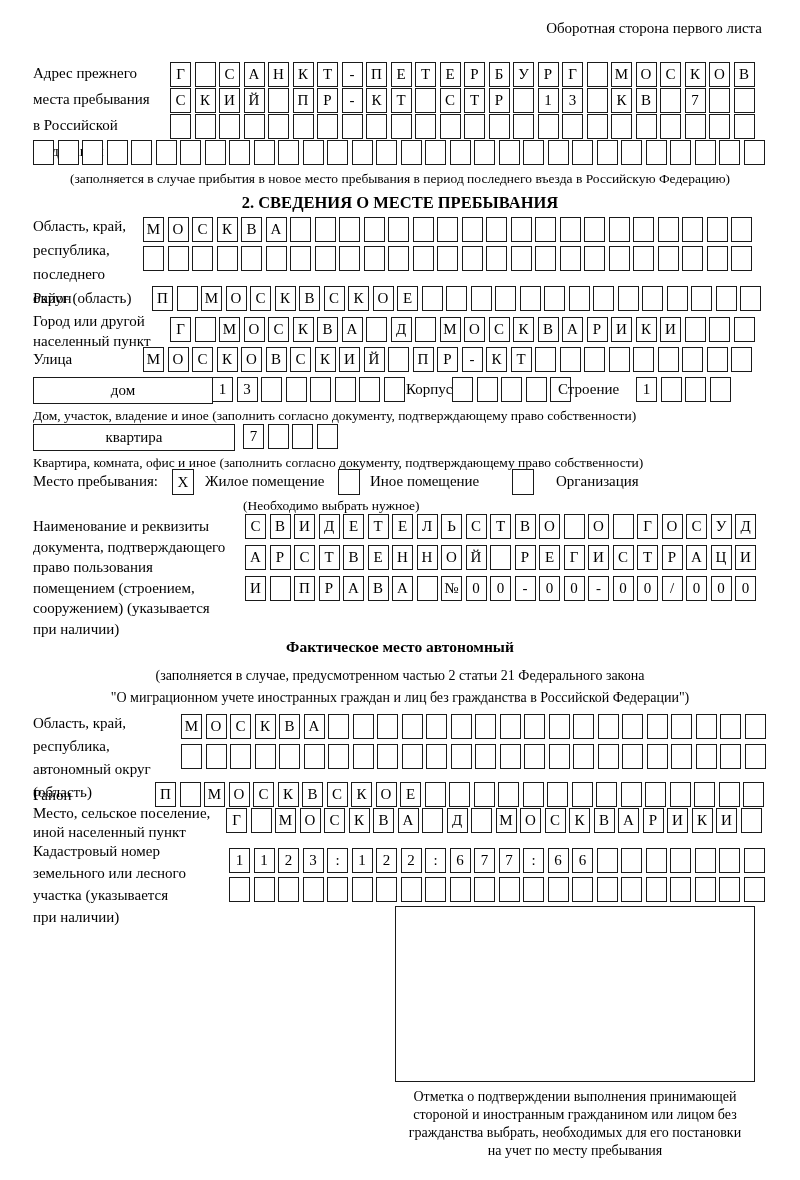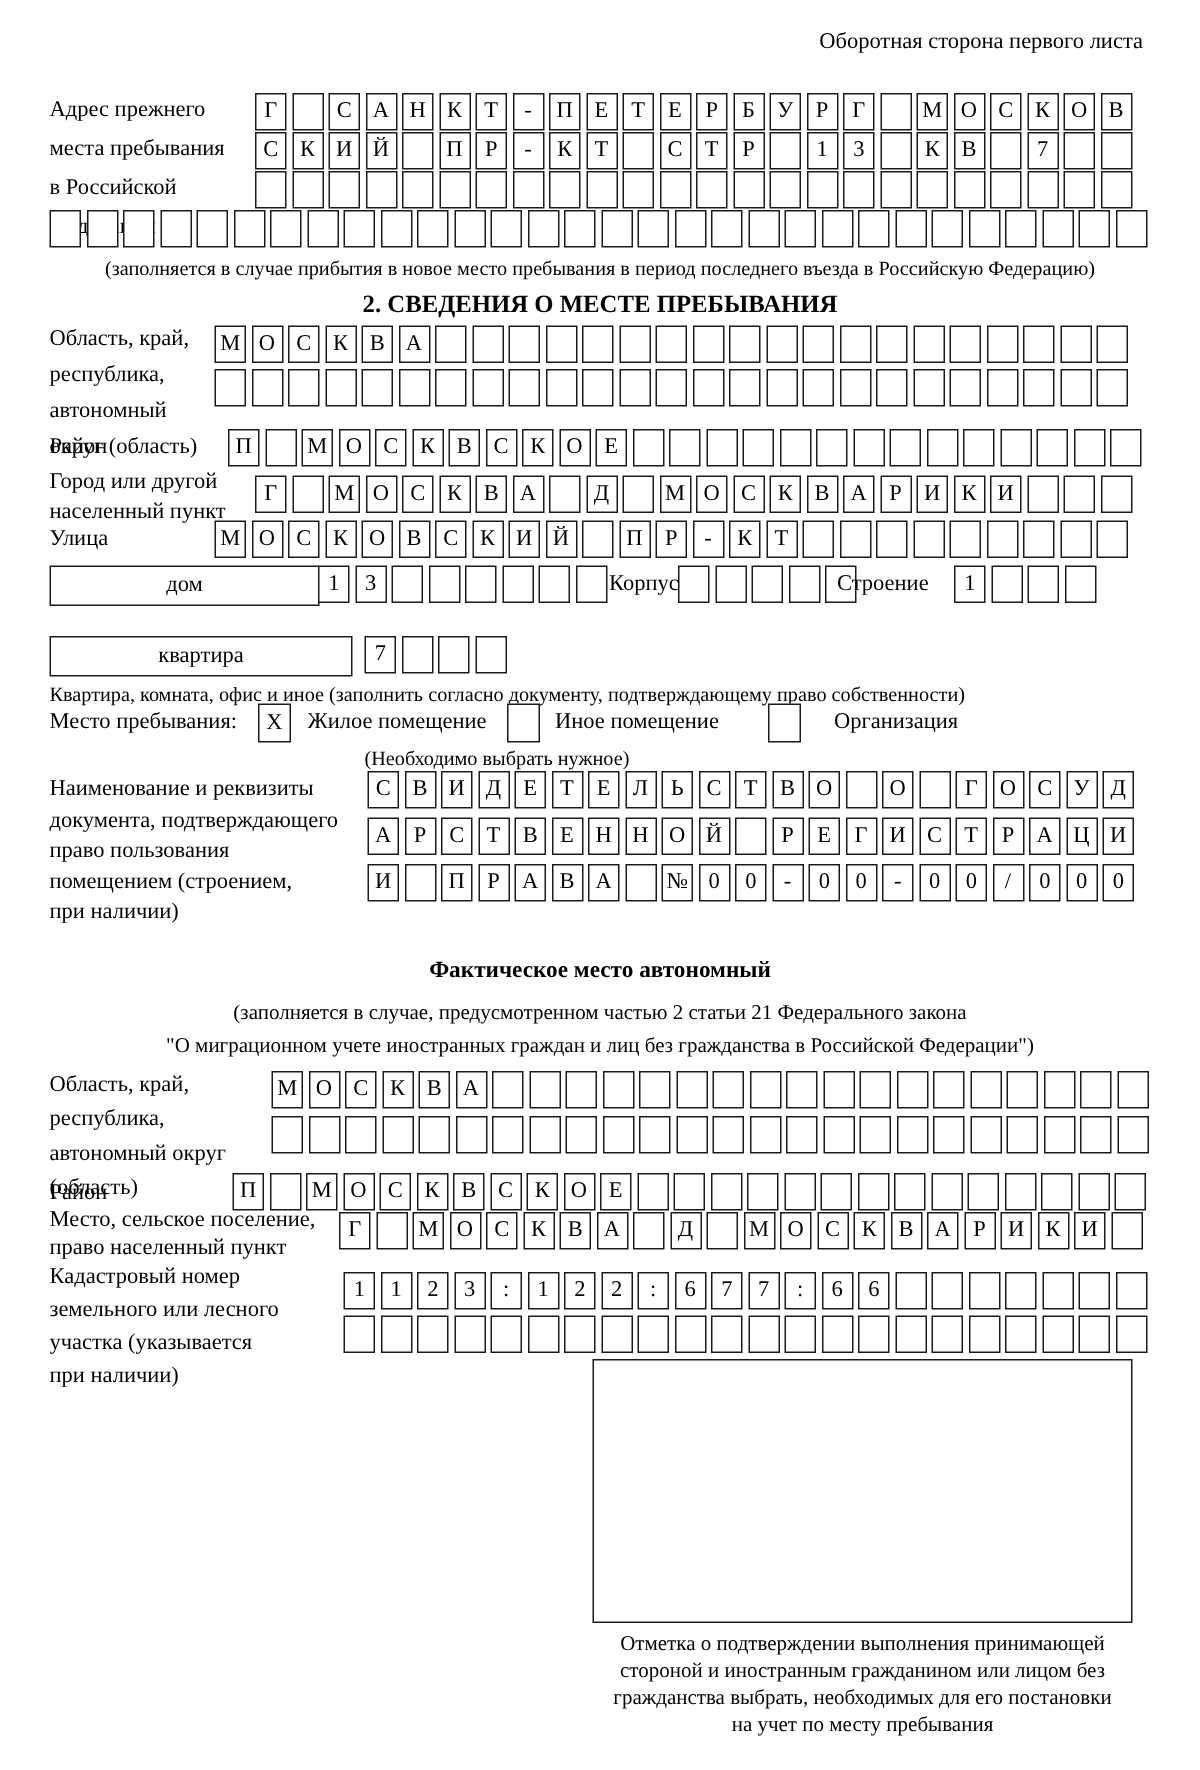--- a/index.html
+++ b/index.html
@@ -143,21 +143,21 @@
       <span class="cell"></span>
       <span class="cell"></span>
     </div>
   <div class="abs cap center" style="top:171px;">(заполняется в случае прибытия в новое место пребывания в период последнего въезда в Российскую Федерацию)</div>
 
   <div class="abs center bold" style="top:193px;font-size:16.5px;">2. СВЕДЕНИЯ О МЕСТЕ ПРЕБЫВАНИЯ</div>
 
   <div class="abs lbl lines" style="left:33px;top:214px;line-height:24px;">
     <div>Область, край,</div>
     <div>республика,</div>
-    <div>автономный</div>
+    <div>последнего</div>
     <div>округ (область)</div>
   </div>
   <div class="abs cells" style="left:143px;top:217px;">
       <span class="cell">М</span>
       <span class="cell">О</span>
       <span class="cell">С</span>
       <span class="cell">К</span>
       <span class="cell">В</span>
       <span class="cell">А</span>
       <span class="cell"></span>
@@ -316,20 +316,21 @@
       <span class="cell"></span>
       <span class="cell"></span>
     </div>
   <div class="abs lbl" style="left:558px;top:381px;">Строение</div>
   <div class="abs cells" style="left:636px;top:377px;">
       <span class="cell">1</span>
       <span class="cell"></span>
       <span class="cell"></span>
       <span class="cell"></span>
     </div>
+  <div class="abs cap" style="left:33px;top:408px;">Дом, участок, владение и иное (заполнить согласно документу, подтверждающему право собственности)</div>
 
   <div class="abs bigbox" style="left:33px;top:424px;width:202px;height:27px;">квартира</div>
   <div class="abs cells" style="left:243px;top:424px;">
       <span class="cell">7</span>
       <span class="cell"></span>
       <span class="cell"></span>
       <span class="cell"></span>
     </div>
   <div class="abs cap" style="left:33px;top:455px;">Квартира, комната, офис и иное (заполнить согласно документу, подтверждающему право собственности)</div>
 
@@ -340,20 +341,21 @@
   <div class="abs lbl" style="left:370px;top:473px;">Иное помещение</div>
   <div class="abs cb" style="left:512px;top:469px;"></div>
   <div class="abs lbl" style="left:556px;top:473px;">Организация</div>
   <div class="abs cap" style="left:243px;top:498px;">(Необходимо выбрать нужное)</div>
 
   <div class="abs lbl lines" style="left:33px;top:516px;line-height:20.5px;">
     <div>Наименование и реквизиты</div>
     <div>документа, подтверждающего</div>
     <div>право пользования</div>
     <div>помещением (строением,</div>
+    <div>сооружением) (указывается</div>
     <div>при наличии)</div>
   </div>
   <div class="abs cells" style="left:245px;top:514px;">
       <span class="cell">С</span>
       <span class="cell">В</span>
       <span class="cell">И</span>
       <span class="cell">Д</span>
       <span class="cell">Е</span>
       <span class="cell">Т</span>
       <span class="cell">Е</span>
@@ -506,21 +508,21 @@
       <span class="cell"></span>
       <span class="cell"></span>
       <span class="cell"></span>
       <span class="cell"></span>
       <span class="cell"></span>
       <span class="cell"></span>
     </div>
 
   <div class="abs lbl lines" style="left:33px;top:804px;line-height:19px;">
     <div>Место, сельское поселение,</div>
-    <div>право населенный пункт</div>
+    <div>иной населенный пункт</div>
   </div>
   <div class="abs cells" style="left:226px;top:808px;">
       <span class="cell">Г</span>
       <span class="cell"></span>
       <span class="cell">М</span>
       <span class="cell">О</span>
       <span class="cell">С</span>
       <span class="cell">К</span>
       <span class="cell">В</span>
       <span class="cell">А</span>

